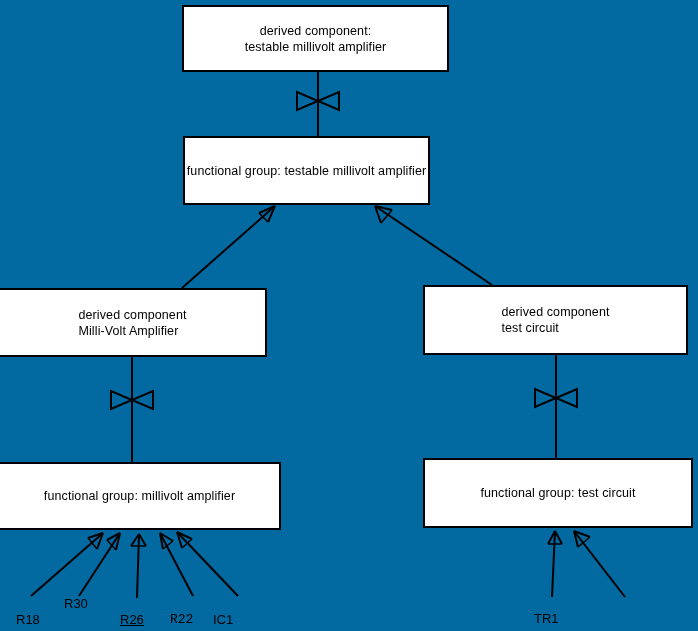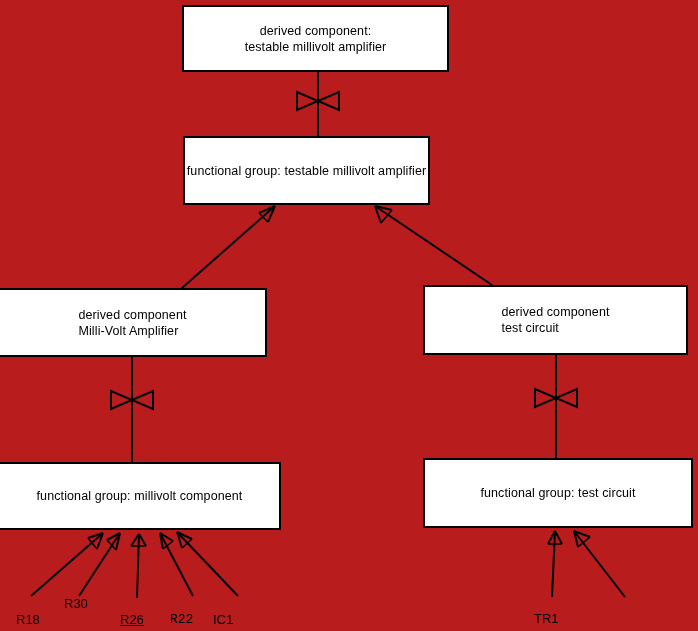--- a/index.html
+++ b/index.html
@@ -7,21 +7,21 @@
     padding: 0;
     background: #ffffff;
   }
   body {
     font-family: "Liberation Sans", sans-serif;
   }
   #canvas {
     position: relative;
     width: 698px;
     height: 631px;
-    background: #b91c1c;
+    background: #0369a1;
     overflow: hidden;
   }
   .node {
     position: absolute;
     box-sizing: border-box;
     border: 2px solid #000000;
     background: #ffffff;
     display: flex;
     align-items: center;
     justify-content: center;
@@ -70,21 +70,21 @@
     <div class="node-text">derived component
 Milli-Volt Amplifier</div>
   </div>
 
   <div class="node" style="left:423px; top:285px; width:265px; height:70px;">
     <div class="node-text">derived component
 test circuit</div>
   </div>
 
   <div class="node" style="left:-2px; top:462px; width:283px; height:68px;">
-    <div class="node-text">functional group: millivolt component</div>
+    <div class="node-text">functional group: millivolt amplifier</div>
   </div>
 
   <div class="node" style="left:423px; top:458px; width:270px; height:70px;">
     <div class="node-text">functional group: test circuit</div>
   </div>
 
   <svg class="overlay" viewBox="0 0 698 631" xmlns="http://www.w3.org/2000/svg">
 
     <g>
       <line x1="318" y1="72" x2="318" y2="136" stroke="#000" stroke-width="2"></line>

